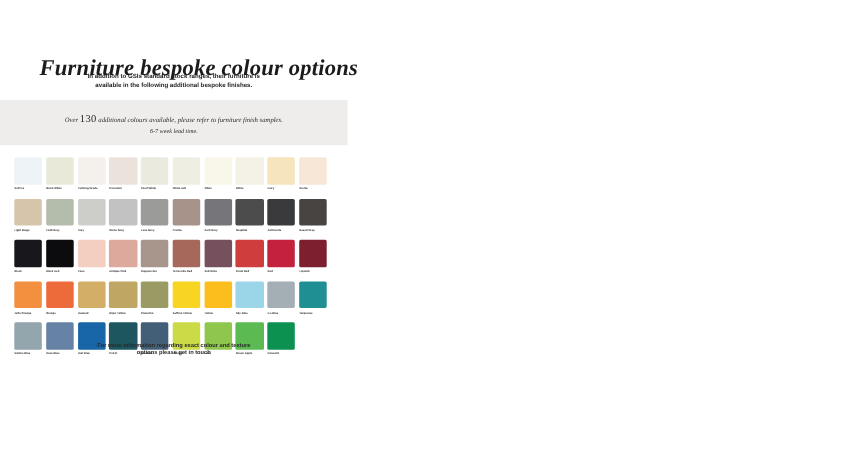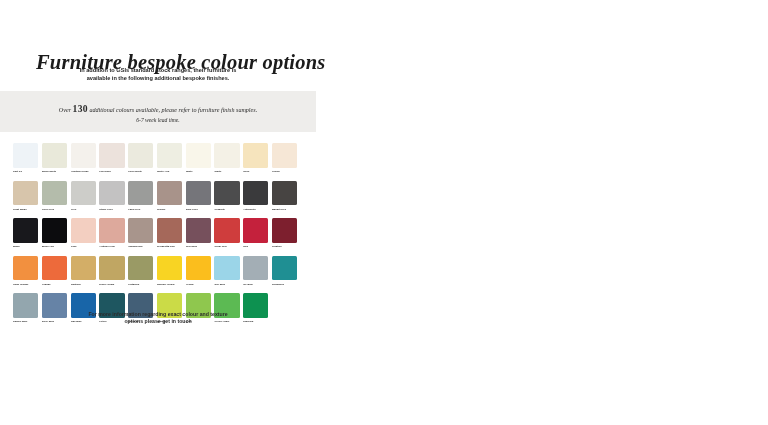--- a/index.html
+++ b/index.html
@@ -67,21 +67,21 @@
     text-align: center;
     font-family: "Liberation Serif", serif;
     font-style: italic;
     font-size: 6.1px;
     color: #2a2a2a;
     white-space: nowrap;
   }
   .banner-line1 .big {
     font-size: 9.6px;
     font-style: normal;
-    font-weight: bold;
+    font-weight: normal;
     letter-spacing: 0.3px;
   }
   .banner-line2 {
     position: absolute;
     left: 0;
     top: 26px;
     width: 316px;
     text-align: center;
     font-family: "Liberation Serif", serif;
     font-style: italic;

